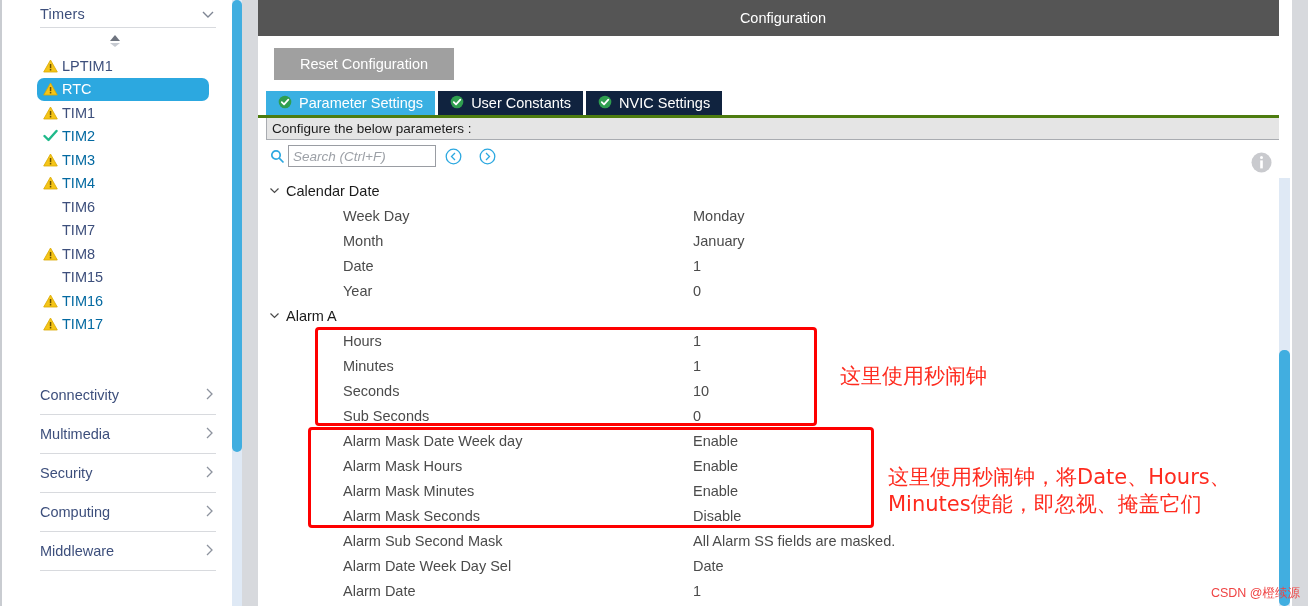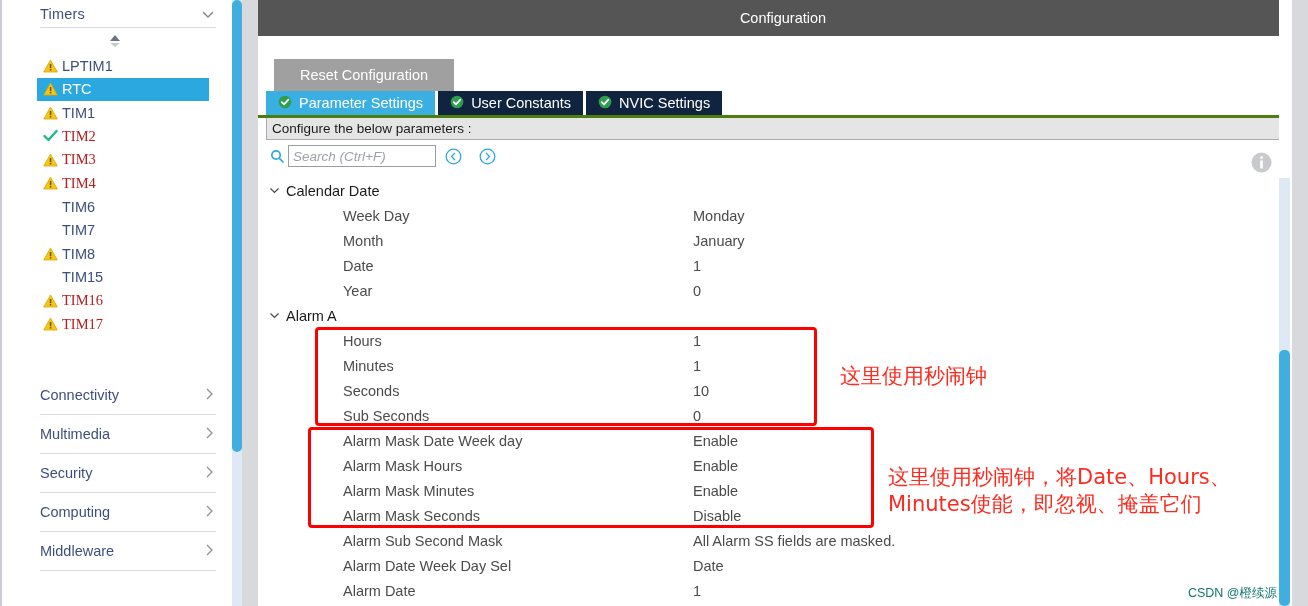--- a/index.html
+++ b/index.html
@@ -40,26 +40,26 @@
     display: flex; align-items: center; justify-content: center;
   }
 
   .sb-list { padding-left: 38px; }
   .sb-item {
     height: 23.5px;
     display: flex; align-items: center;
     font-size: 14.5px;
     padding-left: 3px;
   }
-  .sb-item.sel { background: #2ca8e0; margin-left: -3px; padding-left: 6px; width: 172px; }
+  .sb-item.sel { background: #2ca8e0; margin-left: -3px; padding-left: 6px; width: 172px; border-radius: 7px; }
   .sb-item.sel .sb-label { color: #ffffff; }
   .sb-ico { width: 19px; display: inline-block; flex: 0 0 19px; }
   .sb-ico svg { display: block; }
   .sb-label { color: #3d4f7c; }
-  .sb-label.teal { color: #b91c1c; font-family: Liberation Serif, serif; }
+  .sb-label.teal { color: #0369a1; }
 
   .sb-groups { margin-top: 40px; padding-left: 38px; padding-right: 12px; }
   .sb-group {
     height: 39px;
     display: flex; align-items: center;
     border-bottom: 1px solid #d8dade;
     font-size: 14.5px; color: #3d4f7c;
   }
   .sb-group .gchev { margin-left: auto; color: #8d939e; }
 
@@ -86,21 +86,21 @@
     width: 1050px; height: 606px;
     background: #ffffff;
   }
   #titlebar {
     height: 36px; background: #555555;
     display: flex; align-items: center; justify-content: center;
     color: #ffffff; font-size: 14.5px;
   }
   #toolbar {
     height: 55px; background: #ffffff;
-    display: flex; align-items: flex-end;
+    display: flex; align-items: center;
     padding-left: 16px;
   }
   #reset-btn {
     background: #a0a0a0; color: #ffffff;
     border: none;
     height: 32px; width: 180px;
     font-size: 14.5px;
     font-family: inherit;
     text-align: center;
     cursor: pointer;
@@ -218,22 +218,22 @@
     width: 16px; height: 606px;
     background: #d7d9dd;
   }
   #main-gutter-top {
     position: absolute; left: 1279px; top: 0;
     width: 13px; height: 178px;
     background: #ffffff;
   }
 
   #watermark {
-    position: absolute; right: 31px; bottom: 4px;
-    font-size: 12.5px; color: #0f766e;
+    position: absolute; right: 8px; bottom: 4px;
+    font-size: 12.5px; color: #ef4444;
     white-space: nowrap;
   }
 </style>
 </head>
 <body>
 
 <div id="root">
 
   <div id="sidebar">
 

